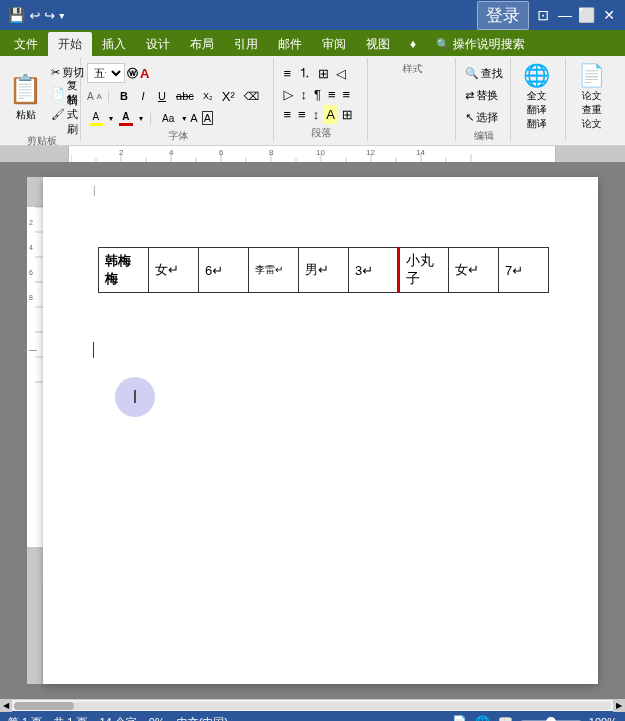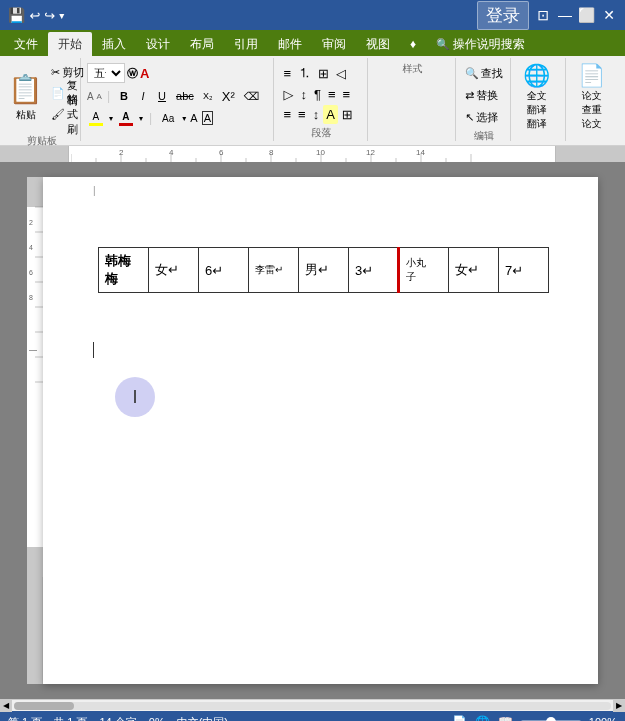--- a/index.html
+++ b/index.html
@@ -266,20 +266,21 @@
           <div class="color-bar" style="background:#c00;"></div>
         </div>
         <span style="font-size:8px;cursor:pointer;">▾</span>
         <span style="margin:0 2px;color:#ccc;">|</span>
         <button class="fmt-btn" style="font-size:10px;">Aa</button>
         <span style="font-size:8px;cursor:pointer;">▾</span>
         <span style="font-size:11px;">A</span>
         <span style="font-size:11px;border:1px solid #333;padding:0 1px;">A</span>
       </div>
     </div>
+    <div class="ribbon-group-label">字体</div>
   </div>
 
   <div class="ribbon-group" style="width:95px;">
     <div class="para-group-content">
       <button class="para-btn" title="项目符号">≡</button>
       <button class="para-btn" title="编号">⒈</button>
       <button class="para-btn" title="多级列表">⊞</button>
       <button class="para-btn" title="减少缩进">◁</button>
       <button class="para-btn" title="增加缩进">▷</button>
       <button class="para-btn" title="排序">↕</button>
@@ -418,21 +419,21 @@
 
       <table class="doc-table" style="margin-top:40px;border-radius:23px;">
         <tbody>
             <tr>
           <td style="font-size:13px; font-weight:bold;">韩梅<br>梅</td>
           <td style="font-size:13px;">女↵</td>
           <td style="font-size:13px;">6↵</td>
           <td style="font-size:10px;">李雷↵</td>
           <td style="font-size:13px;">男↵</td>
           <td style="font-size:13px; border-right:3px solid #c00 !important;">3↵</td>
-          <td style="font-size:10px; border-left:3px solid #c00 !important;">小丸<br>子</td>
+          <td style="font-size:14px; border-left:3px solid #c00 !important;">小丸<br>子</td>
           <td style="font-size:13px;">女↵</td>
           <td style="font-size:13px;">7↵</td>
         </tr>
       </tbody>
         </table>
 
       <div style="position:absolute; left:50px; top:165px; width:1px; height:16px; background:#333;"></div>
 
       <div class="ibeam-overlay">
         <span class="ibeam-symbol">I</span>

